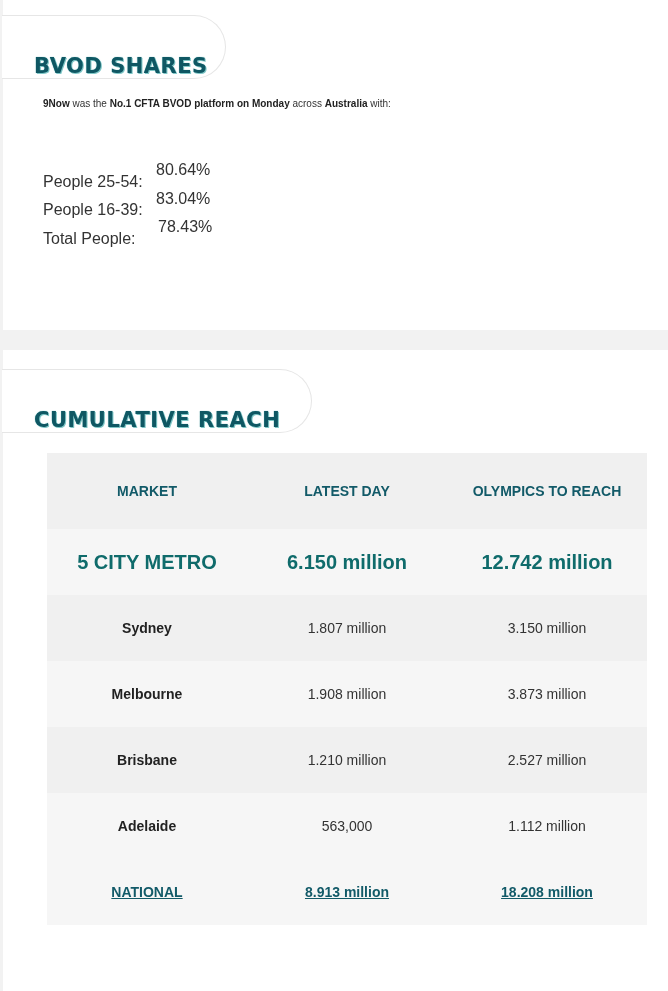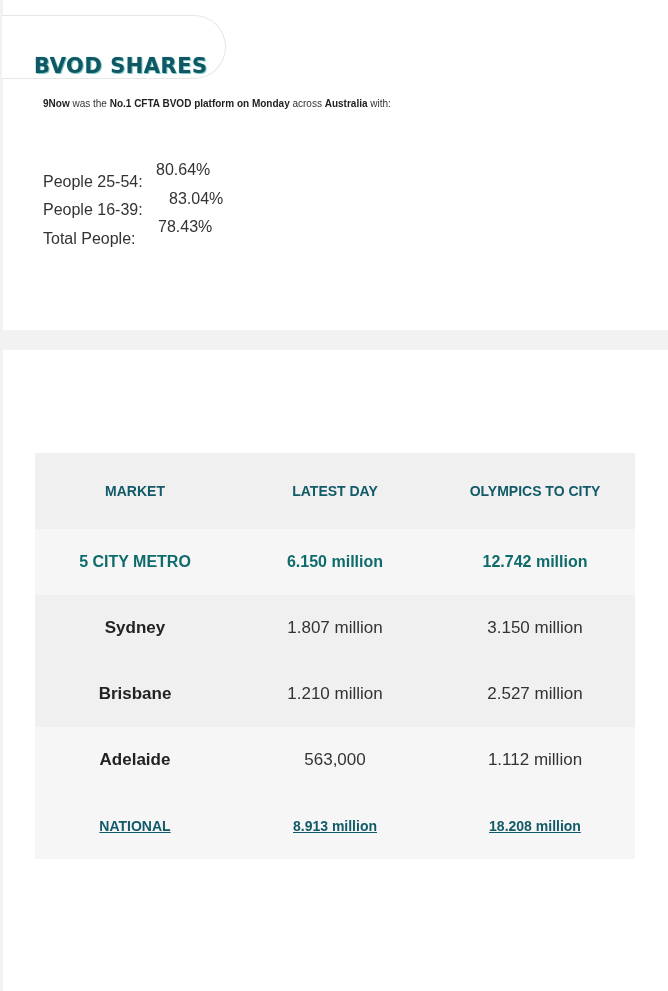--- a/index.html
+++ b/index.html
@@ -68,21 +68,21 @@
     .stat-row {
       height: 28.5px;
       display: flex;
       align-items: center;
     }
     .stat-label { display: inline-block; margin-top: 23px; }
     .stat-value { display: inline-block; position: absolute; }
 
     .reach-table {
       position: absolute;
-      left: 32px;
+      left: 44px;
       top: 103px;
       width: 600px;
       border-collapse: collapse;
     }
     .reach-table td, .reach-table th {
       width: 200px;
       text-align: center;
       padding: 0;
     }
     .reach-table thead tr { background: #f0f0f0; height: 76px; }
@@ -90,24 +90,24 @@
       color: #125a68;
       font-weight: bold;
       font-size: 14px;
     }
     .row { height: 66px; }
     .row.odd { background: #f6f6f6; }
     .row.even { background: #f0f0f0; }
     .row.metro td {
       font-weight: bold;
       color: #0f6b6b;
-      font-size: 16px;
+      font-size: 20px;
     }
     .row.city td {
-      font-size: 17px;
+      font-size: 14px;
       color: #333333;
     }
     .row.city td.market-cell { font-weight: bold; color: #222222; }
     .row.national td {
       font-weight: bold;
       color: #125a68;
       font-size: 14px;
       text-decoration: underline;
     }
   </style>
@@ -123,49 +123,57 @@
     <b>9Now</b><span> was the </span><b>No.1 CFTA BVOD platform on Monday</b><span> across </span><b>Australia</b><span> with:</span>
   </div>
 
   <div class="stats">
     <div class="stat-row">
       <span class="stat-label">People 25-54:</span>
       <span class="stat-value" style="left:113px">80.64%</span>
     </div>
     <div class="stat-row">
       <span class="stat-label">People 16-39:</span>
-      <span class="stat-value" style="left:126px">83.04%</span>
+      <span class="stat-value" style="left:113px">83.04%</span>
     </div>
     <div class="stat-row">
       <span class="stat-label">Total People:</span>
       <span class="stat-value" style="left:115px">78.43%</span>
     </div>
   </div>
 </div>
 
 <div class="panel" id="panel-reach">
+  <div class="pill" id="pill-reach">
+    <span class="pill-title">CUMULATIVE REACH</span>
+  </div>
 
   <table class="reach-table">
     <thead>
       <tr>
         <th>MARKET</th>
         <th>LATEST DAY</th>
-        <th>OLYMPICS TO CITY</th>
+        <th>OLYMPICS TO REACH</th>
       </tr>
     </thead>
     <tbody>
       <tr class="row odd metro">
         <td class="market-cell">5 CITY METRO</td>
         <td>6.150 million</td>
         <td>12.742 million</td>
       </tr>
       <tr class="row even city">
         <td class="market-cell">Sydney</td>
         <td>1.807 million</td>
         <td>3.150 million</td>
+      </tr>
+      <tr class="row odd city">
+        <td class="market-cell">Melbourne</td>
+        <td>1.908 million</td>
+        <td>3.873 million</td>
       </tr>
       <tr class="row even city">
         <td class="market-cell">Brisbane</td>
         <td>1.210 million</td>
         <td>2.527 million</td>
       </tr>
       <tr class="row odd city">
         <td class="market-cell">Adelaide</td>
         <td>563,000</td>
         <td>1.112 million</td>

